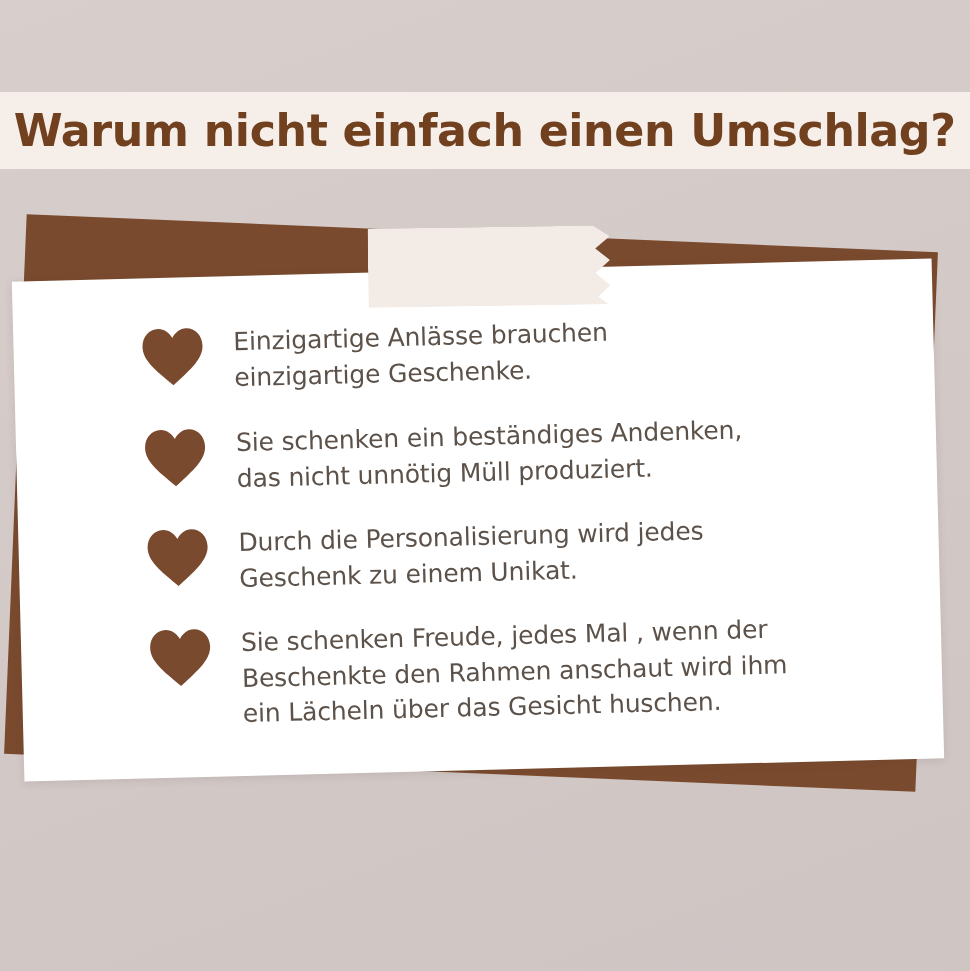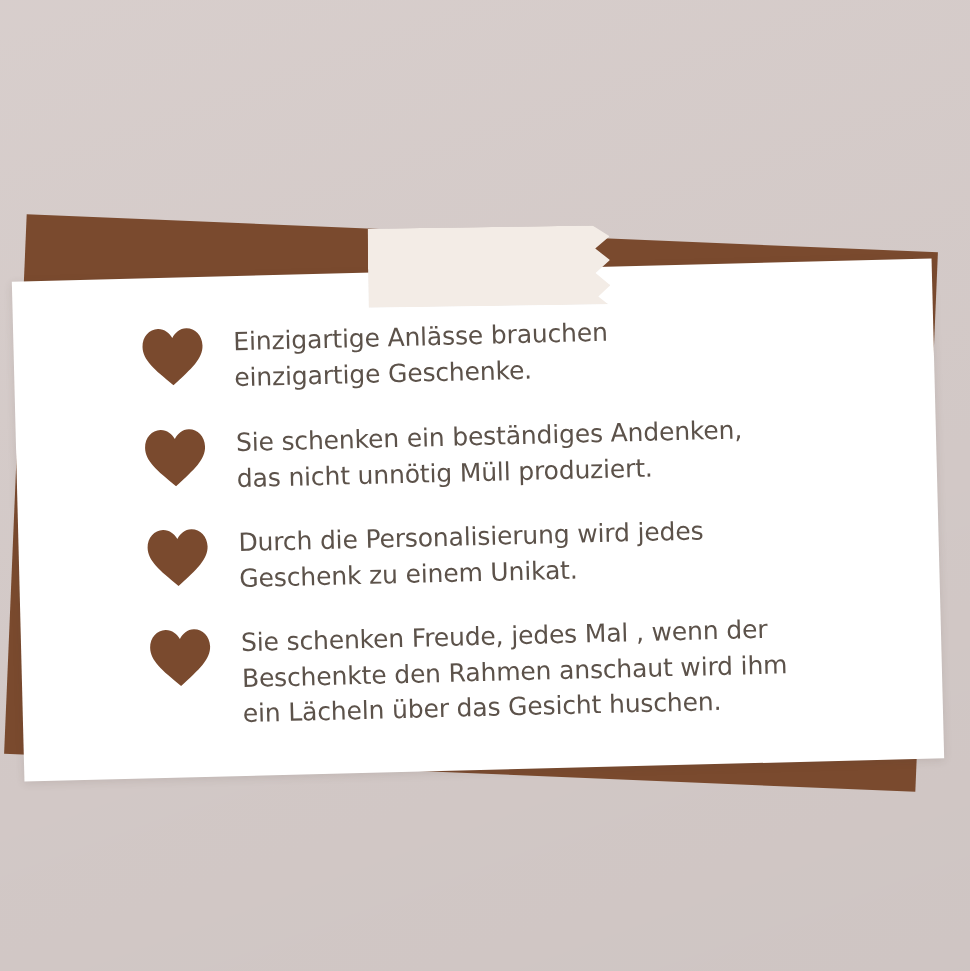--- a/index.html
+++ b/index.html
@@ -199,14 +199,17 @@
         <span class="bullet-text">Sie schenken Freude, jedes Mal , wenn der
 Beschenkte den Rahmen anschaut wird ihm
 ein Lächeln über das Gesicht huschen.</span>
       </div>
 
     </div>
   </div>
 
   <div id="tape"></div>
 
+  <div id="title-banner">
+    <div id="title-text">Warum nicht einfach einen Umschlag?</div>
+  </div>
 
 </div>
 
 </body></html>

